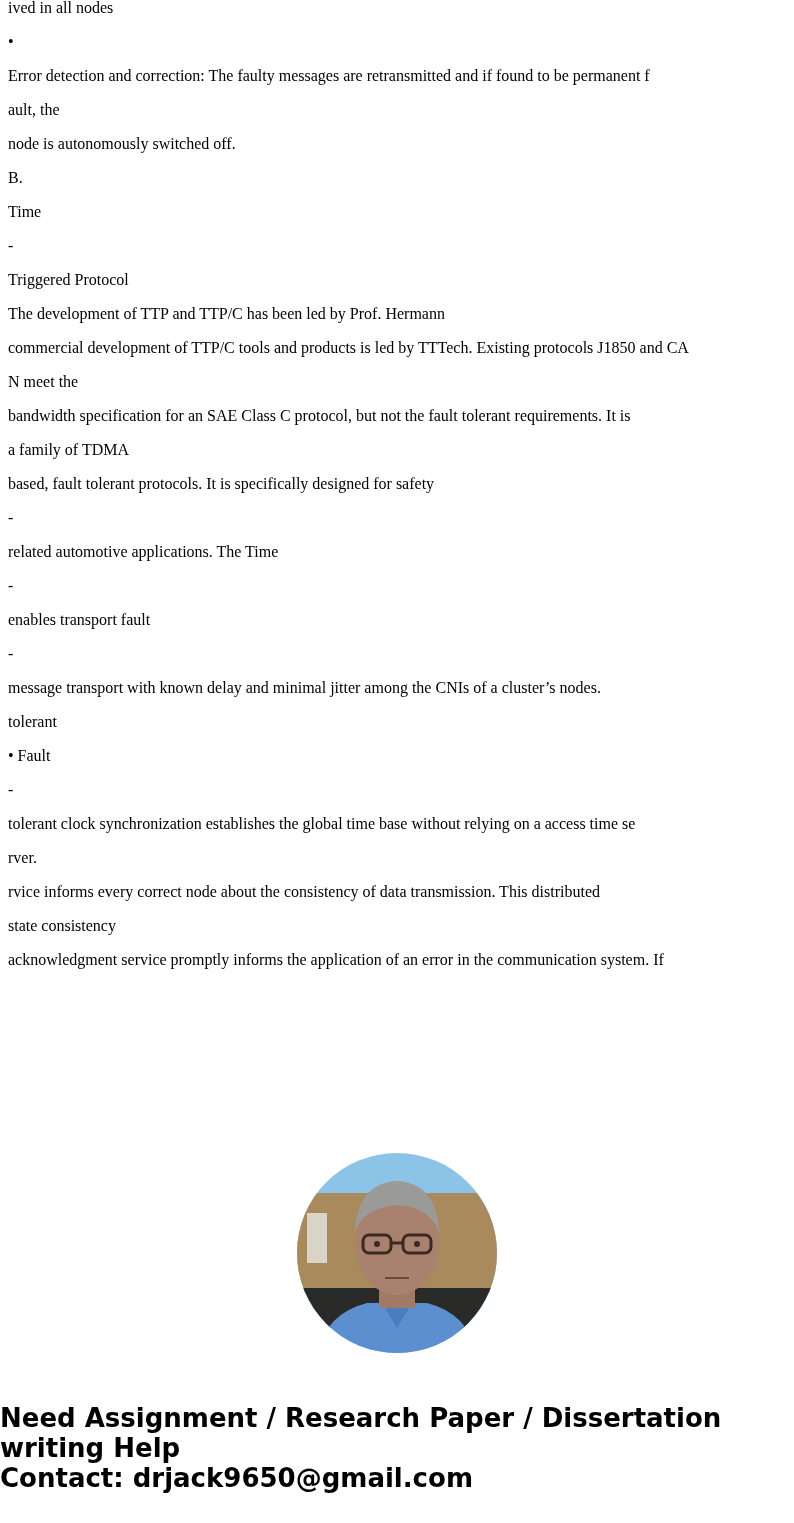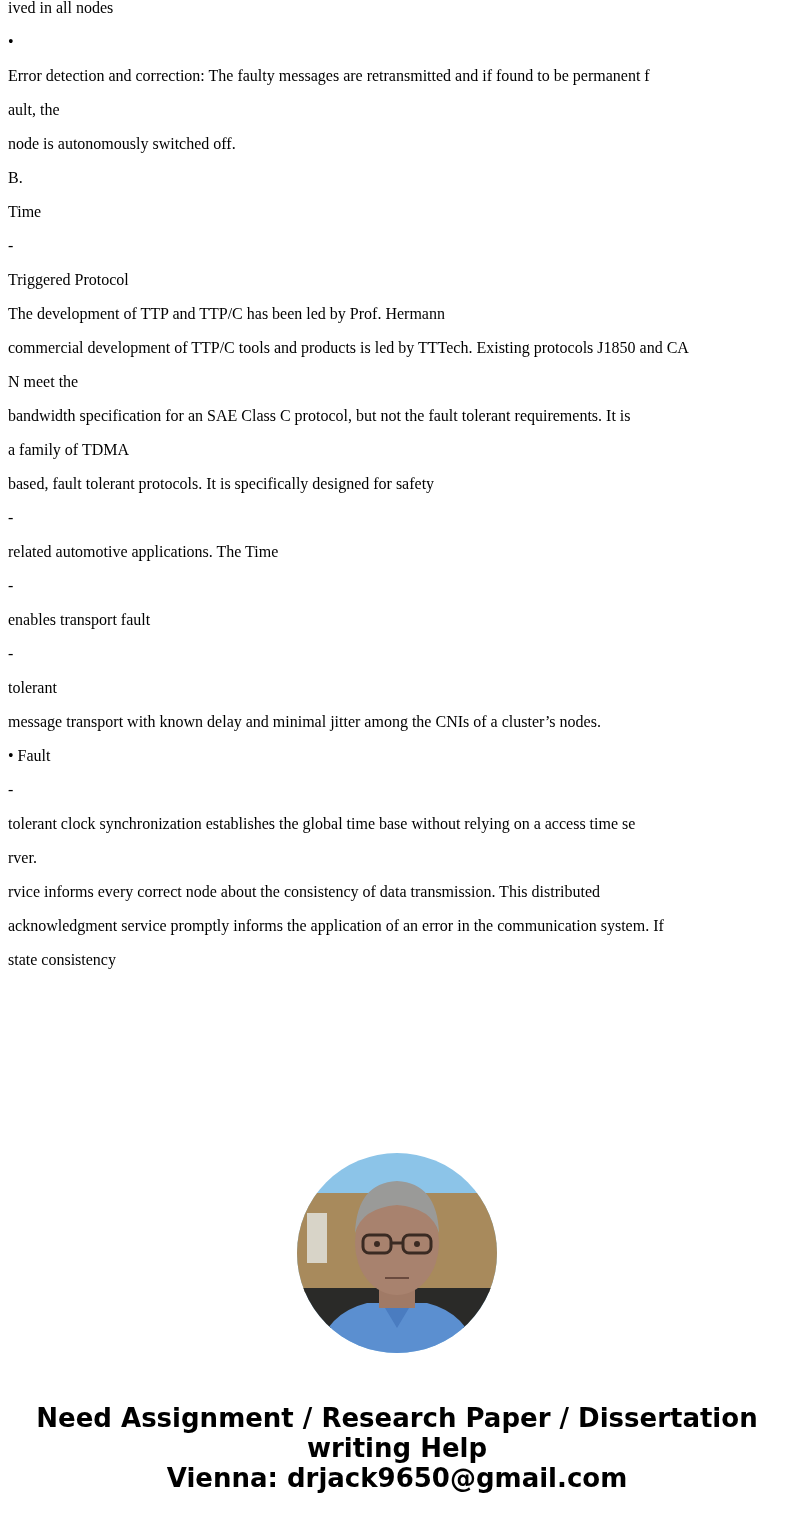--- a/index.html
+++ b/index.html
@@ -2,21 +2,21 @@
 <html><head>
   <meta charset="utf-8">
   <style>
     html, body { margin: 0; padding: 0; background: #ffffff; }
     body { width: 794px; height: 1523px; position: relative; overflow: hidden; }
     .doc { position: absolute; left: 8px; top: -9px; width: 780px;
       font-family: "Liberation Serif", "DejaVu Serif", serif; font-size: 16px; color: #000; }
     .doc p { margin: 0; height: 34px; line-height: 34px; white-space: nowrap; }
     .avatar { position: absolute; left: 297px; top: 1153px; width: 200px; height: 200px;
       border-radius: 50%; overflow: hidden; }
-    .footer { position: absolute; left: 0; top: 1403px; width: 794px; text-align: center;
+    .footer { position: absolute; left: 0; top: 1403px; width: 794px; 
       font-family: "DejaVu Sans", sans-serif; font-weight: bold; font-size: 26px;
       line-height: 30px; color: #000; }
     .footer div { margin: 0; }
   </style>
 </head>
 <body>
 
 <div class="doc" id="doc">
     <p>ived in all nodes</p>
     <p>•</p>
@@ -31,29 +31,29 @@
     <p>commercial development of TTP/C tools and products is led by TTTech. Existing protocols J1850 and CA</p>
     <p>N meet the</p>
     <p>bandwidth specification for an SAE Class C protocol, but not the fault tolerant requirements. It is</p>
     <p>a family of TDMA</p>
     <p>based, fault tolerant protocols. It is specifically designed for safety</p>
     <p>-</p>
     <p>related automotive applications. The Time</p>
     <p>-</p>
     <p>enables transport fault</p>
     <p>-</p>
+    <p>message transport with known delay and minimal jitter among the CNIs of a cluster’s nodes.</p>
     <p>tolerant</p>
-    <p>message transport with known delay and minimal jitter among the CNIs of a cluster’s nodes.</p>
     <p>• Fault</p>
     <p>-</p>
     <p>tolerant clock synchronization establishes the global time base without relying on a access time se</p>
     <p>rver.</p>
     <p>rvice informs every correct node about the consistency of data transmission. This distributed</p>
+    <p>state consistency</p>
     <p>acknowledgment service promptly informs the application of an error in the communication system. If</p>
-    <p>state consistency</p>
   </div>
 
 <div class="avatar">
   <svg width="200" height="200" viewBox="0 0 200 200">
     <rect x="0" y="0" width="200" height="200" fill="#8cc4e8"></rect>
     <rect x="0" y="40" width="200" height="100" fill="#a88a5c"></rect>
     <rect x="10" y="60" width="20" height="50" fill="#d8d4c8"></rect>
     <rect x="0" y="135" width="200" height="40" fill="#2a2a28"></rect>
     <path d="M20 200 Q30 160 70 150 L130 150 Q170 160 180 200 Z" fill="#5b8fd0"></path>
     <path d="M85 150 L100 175 L115 150 Z" fill="#4a7cc0"></path>
@@ -65,14 +65,14 @@
     <line x1="94" y1="90" x2="106" y2="90" stroke="#3a2a22" stroke-width="3"></line>
     <circle cx="80" cy="91" r="3" fill="#3a2a22"></circle>
     <circle cx="120" cy="91" r="3" fill="#3a2a22"></circle>
     <line x1="88" y1="125" x2="112" y2="125" stroke="#6a4a3e" stroke-width="2"></line>
   </svg>
 </div>
 
 <div class="footer">
   <div>Need Assignment / Research Paper / Dissertation</div>
   <div>writing Help</div>
-  <div>Vienna: drjack9650@gmail.com</div>
+  <div>Contact: drjack9650@gmail.com</div>
 </div>
 
 </body></html>

